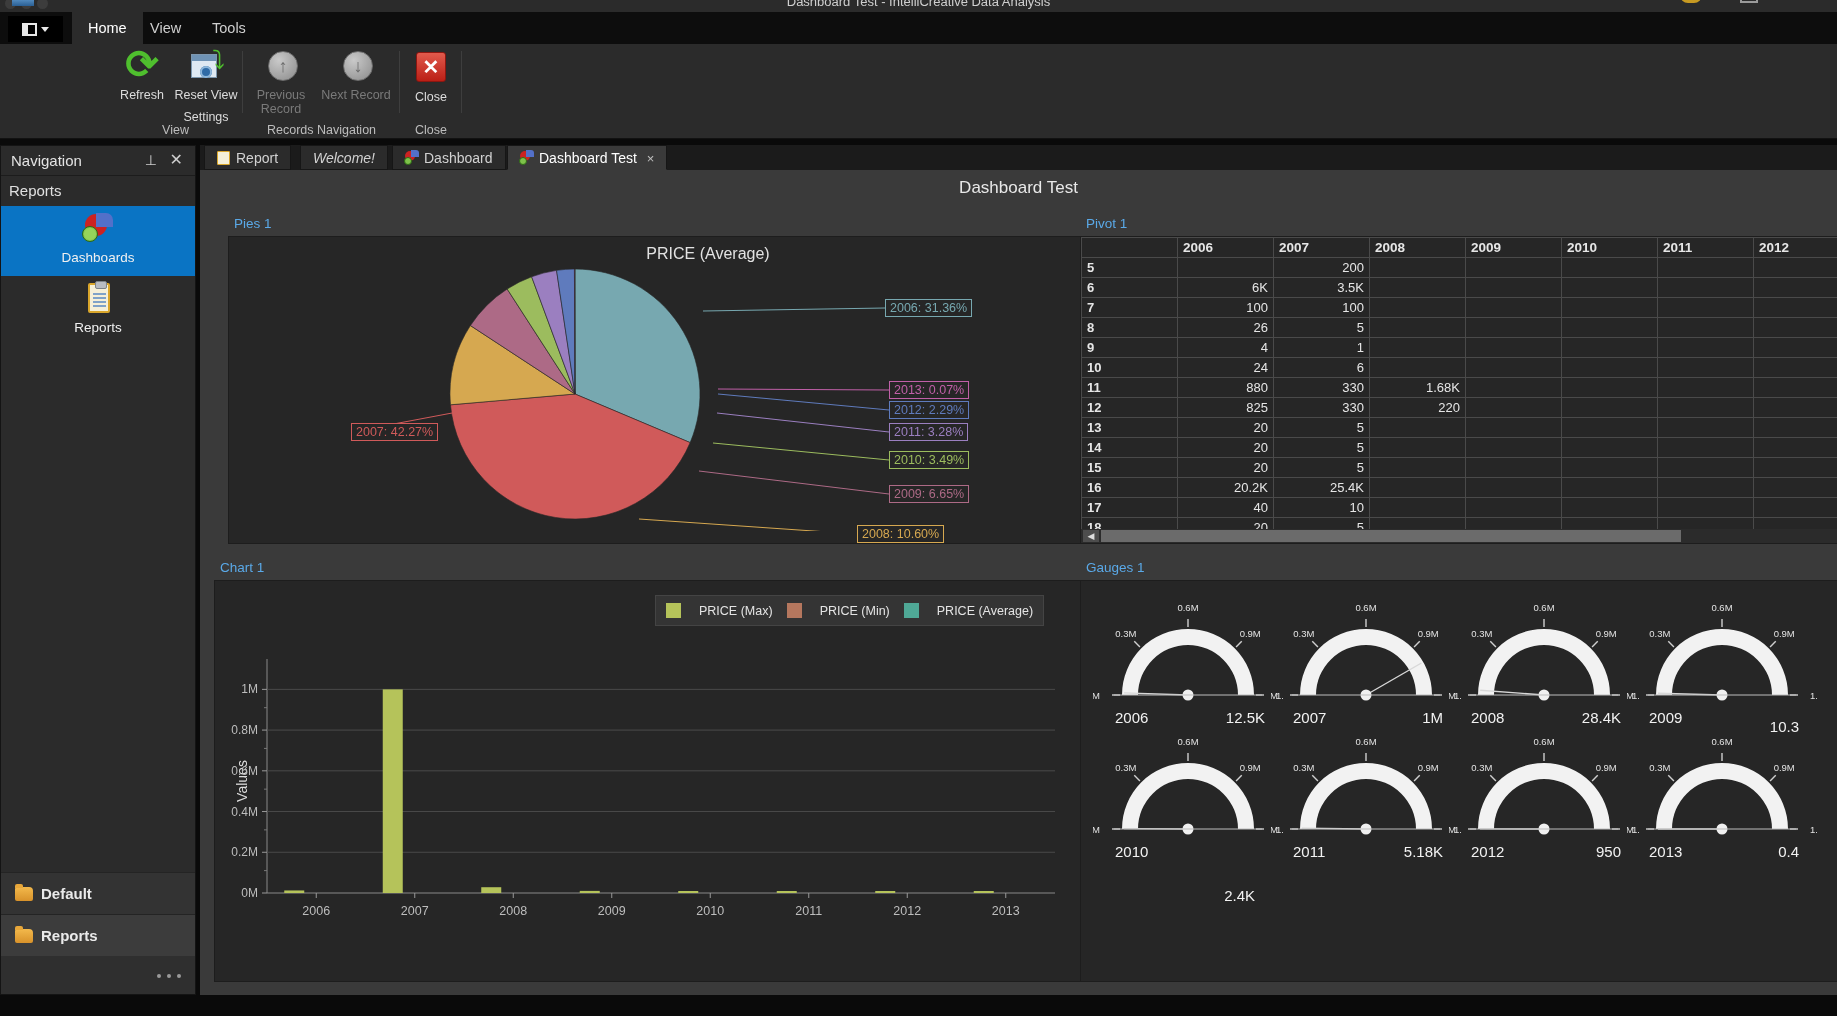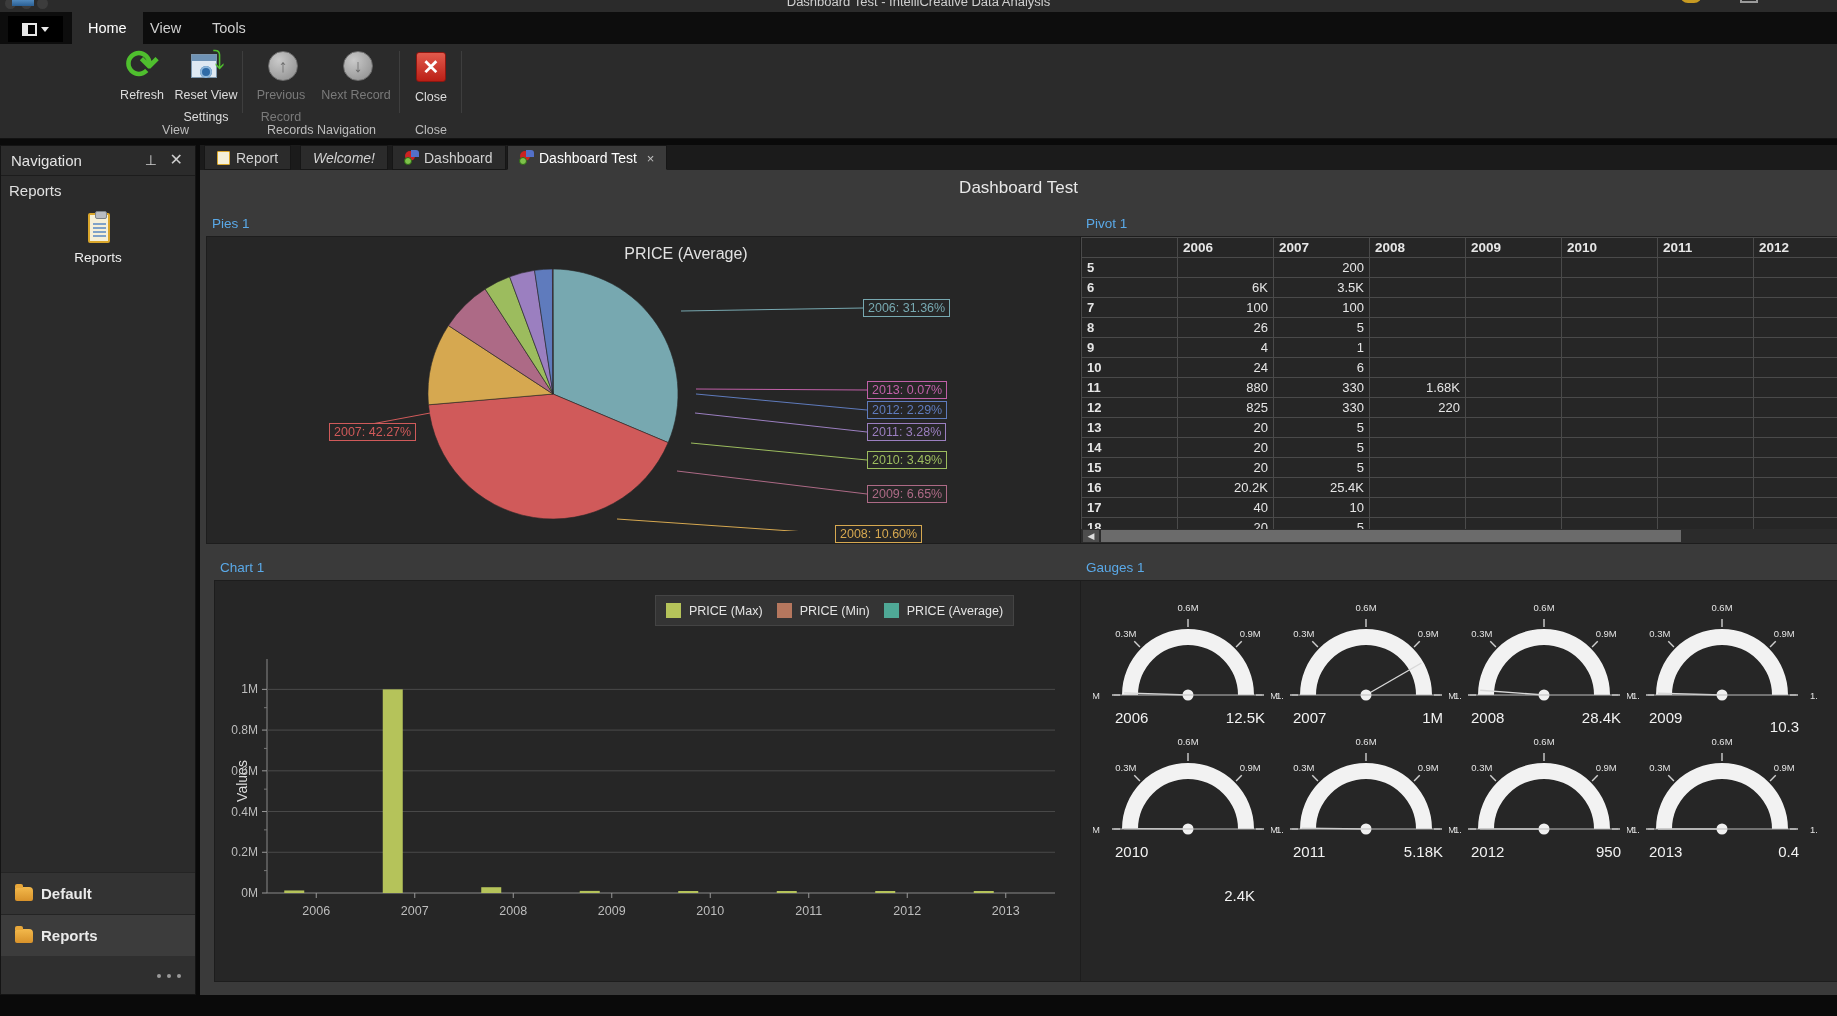--- a/index.html
+++ b/index.html
@@ -146,21 +146,21 @@
 
   
   .surface { position:absolute; left:200px; top:170px; width:1637px; height:825px; background:#3a3a3a; }
   .dash-title { height:36px; line-height:36px; text-align:center; font-size:17px; color:#e8e8e8; }
 
   .panel { position:absolute; }
   .panel-cap { height:22px; font-size:13.5px; color:#5aa9e8; padding-left:6px; line-height:20px; }
   .panel-body { position:absolute; left:0; right:0; top:22px; bottom:0; background:#262626; border:1px solid #1d1d1d; }
 
   
-  #pies { left:6px; top:44px; width:960px; height:330px; }
+  #pies { left:28px; top:44px; width:960px; height:330px; }
   .pie-title { text-align:center; font-size:16px; color:#e2e2e2; margin-top:8px; }
   .pie-wrap { position:relative; width:100%; height:268px; }
 
   .plabel { position:absolute; font-size:12.5px; padding:1px 4px; background:#262626;
      border:1px solid #888; white-space:nowrap; }
 
   
   #pivot { left:880px; top:44px; width:762px; height:330px; }
   .pv { width:100%; border-collapse:collapse; table-layout:fixed; font-size:13px; }
   .pv th, .pv td { border:1px solid #4a4a4a; height:20px; padding:0 5px; color:#e6e6e6; }
@@ -169,21 +169,21 @@
   .pv td.num { text-align:right; }
   .pv-scroll { position:absolute; left:0; right:0; bottom:0; height:14px; background:#2b2b2b; }
   .pv-sb-l { position:absolute; left:2px; top:1px; width:16px; height:12px; background:#4d4d4d;
      color:#ddd; font-size:9px; text-align:center; line-height:12px; }
   .pv-sb-thumb { position:absolute; left:20px; top:1px; width:580px; height:12px; background:#6b6b6b; }
 
   
   #chart { left:14px; top:388px; width:1016px; height:424px; }
   .legend { position:absolute; left:440px; top:14px; background:#343434; border:1px solid #444;
      padding:7px 10px; display:flex; gap:14px; align-items:center; }
-  .legend .it { display:flex; align-items:center; gap:8px; font-size:12.5px; color:#e4e4e4; }
+  .legend .it { display:flex; align-items:center; gap:18px; font-size:12.5px; color:#e4e4e4; }
   .legend .sw { width:15px; height:15px; display:inline-block; }
   .ylabel { position:absolute; left:6px; top:50%; transform:translateY(-50%) rotate(-90deg);
      transform-origin:center; font-size:14px; color:#dcdcdc; white-space:nowrap; }
 
   
   #gauges { left:880px; top:388px; width:762px; height:424px; }
   .ggrid { position:absolute; left:0; top:0; width:100%; height:100%; }
   .gcell { position:absolute; width:190px; height:160px; }
   .gval { position:absolute; font-size:15px; color:#f2f2f2; }
 </style>
@@ -234,21 +234,21 @@
       <div class="sep"></div>
       <div class="glabel">View</div>
     </div>
 
     <div class="rgroup" style="left:243px; width:157px;">
       <div class="ritem disabled" style="left:0px; width:76px;">
         <div class="ricon">
             <span class="ic-circ">↑</span>
           </div>
         <span class="lbl">Previous</span>
-        <span class="lbl" style="margin-top:8px">Record</span>
+        <span class="lbl" style="margin-top:0">Record</span>
       </div>
       <div class="ritem disabled" style="left:72px; width:82px;">
         <div class="ricon">
             <span class="ic-circ">↓</span>
           </div>
         <span class="lbl">Next Record</span>
       </div>
       <div class="sep"></div>
       <div class="glabel">Records Navigation</div>
     </div>
@@ -266,20 +266,28 @@
   </div>
 
   <div class="navpanel">
     <div class="nav-head">
       <span class="t">Navigation</span>
       <span class="pin">⊥</span>
       <span class="cl">✕</span>
     </div>
     <div class="nav-sub">Reports</div>
 
+    <div class="nav-item sel">
+      <div class="nav-ic ic-pie">
+        <span class="a"></span>
+          <span class="b"></span>
+          <span class="c"></span>
+      </div>
+      <span class="nm">Dashboards</span>
+    </div>
 
     <div class="nav-item">
       <div class="nav-ic">
         <span class="ic-clip">
           <span class="ln" style="top:8px"></span>
             <span class="ln" style="top:12px"></span>
           <span class="ln" style="top:16px"></span>
             <span class="ln" style="top:20px"></span>
         </span>
       </div>

